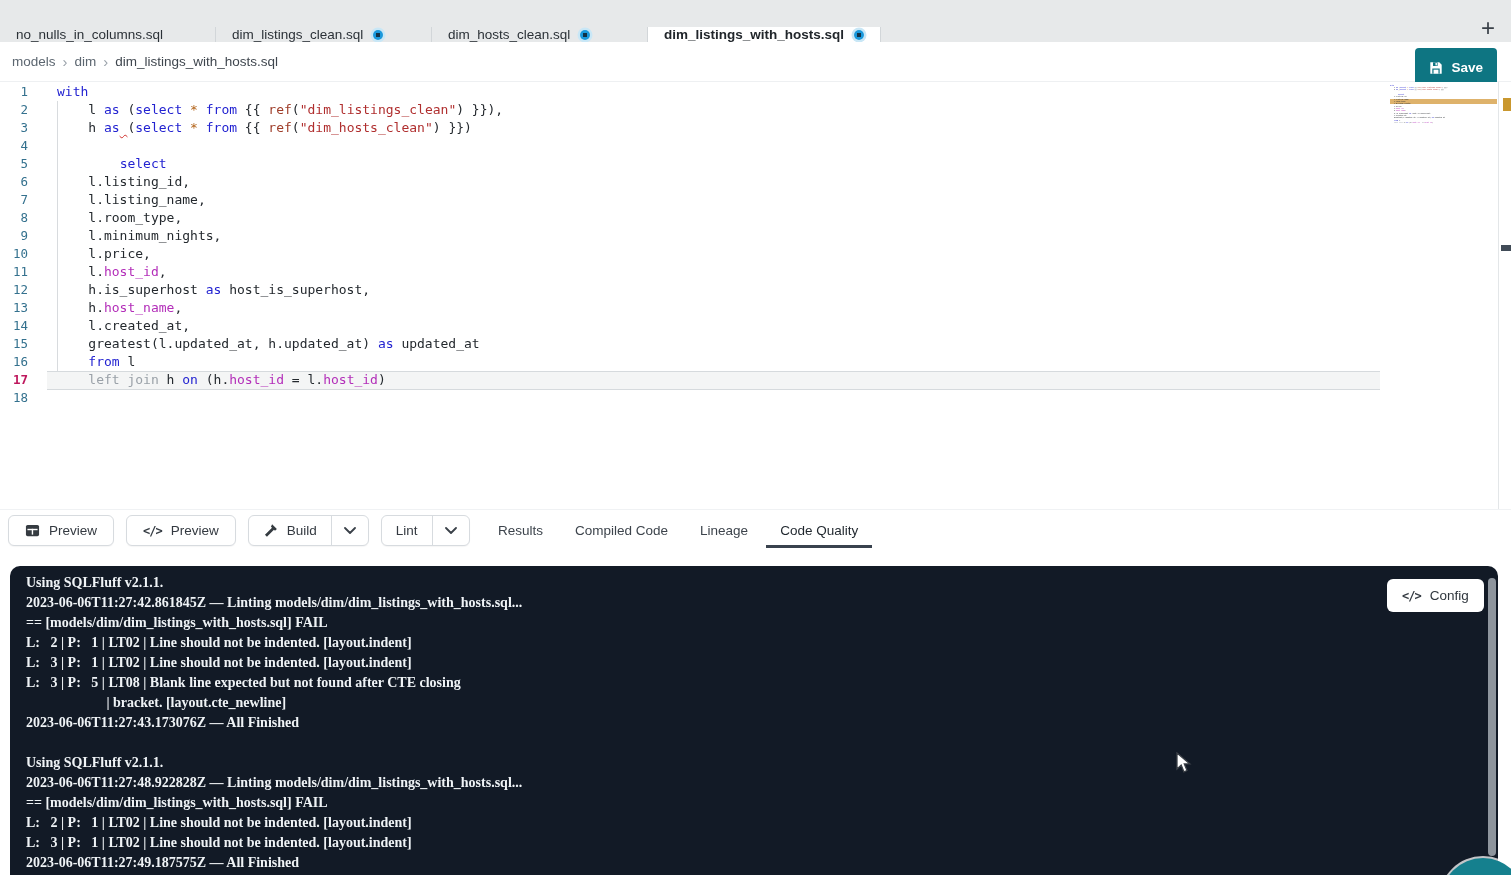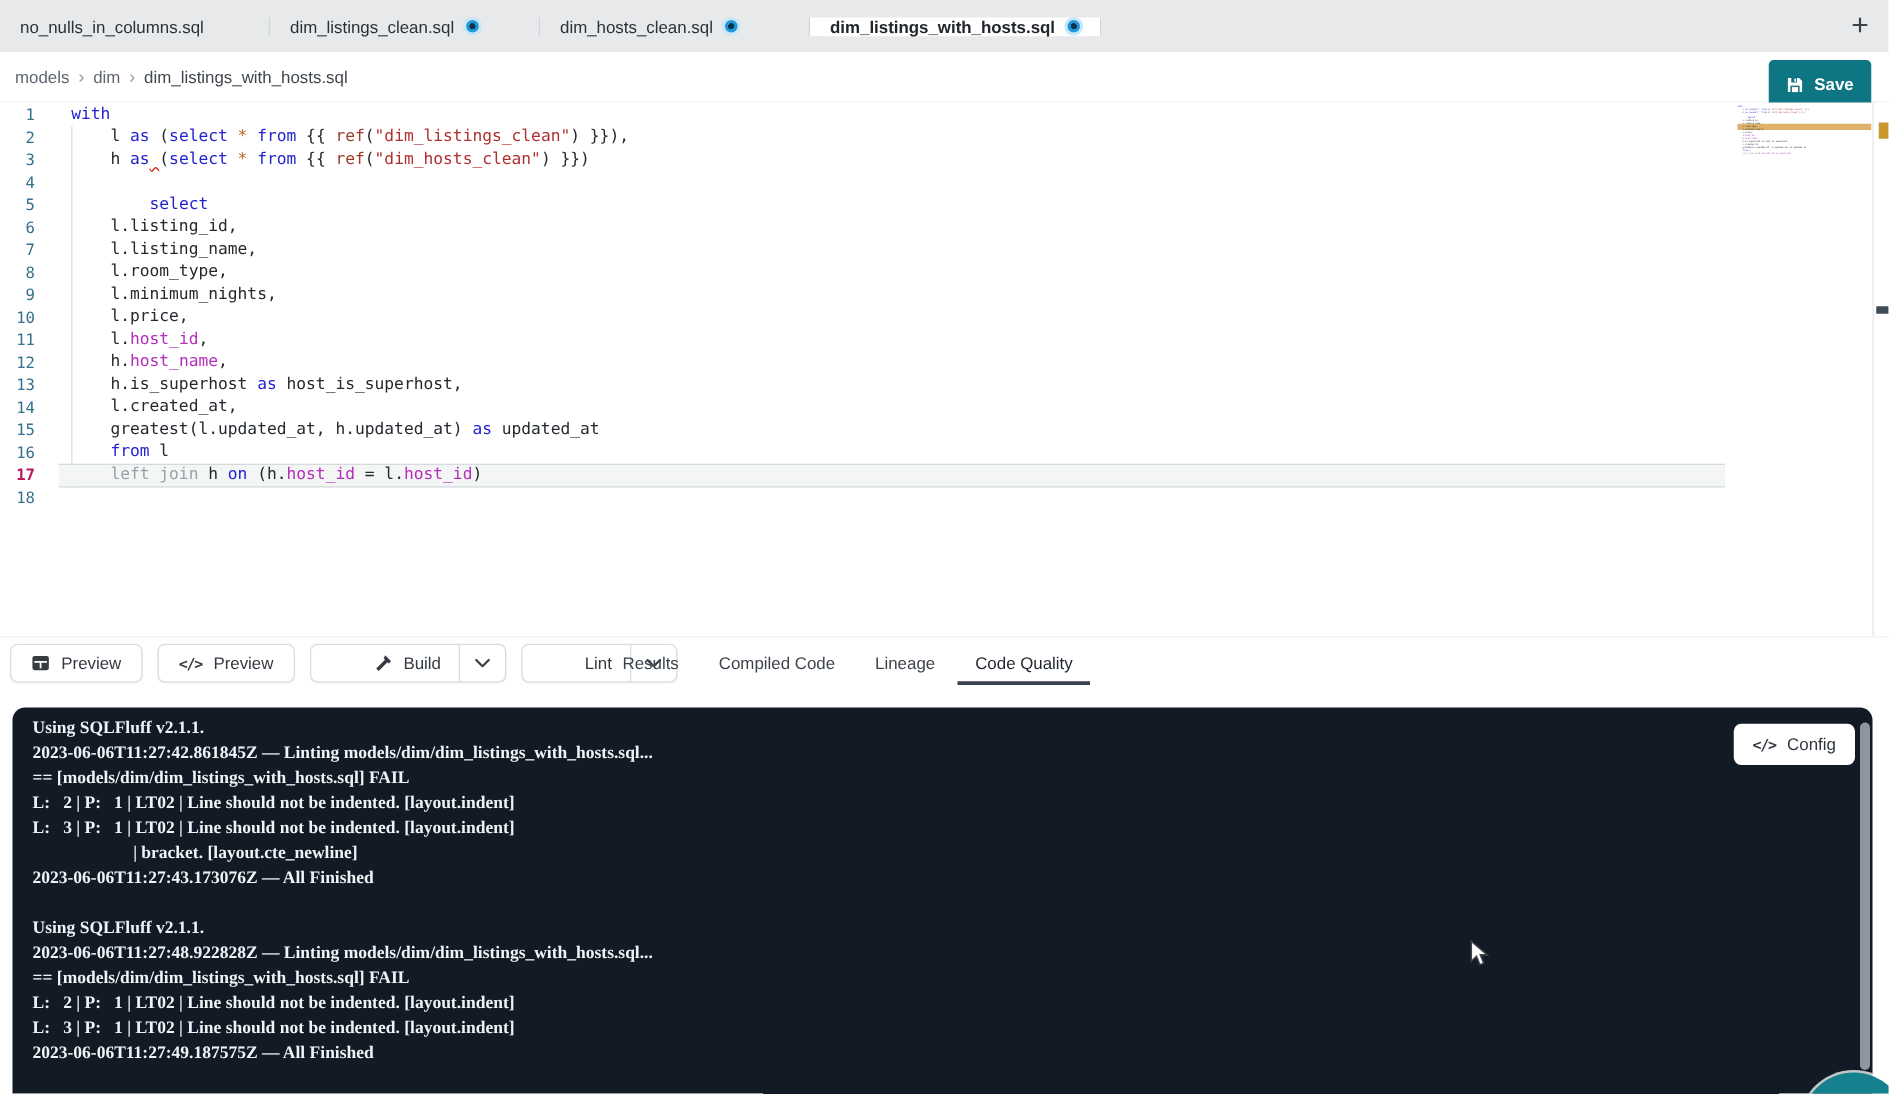--- a/index.html
+++ b/index.html
@@ -1,21 +1,21 @@
 <!DOCTYPE html>
 <html><head>
 <meta charset="utf-8">
 <style>
   html,body{margin:0;padding:0;background:#fff;}
   #app{position:relative;width:1511px;height:875px;overflow:hidden;background:#fff;
        font-family:"Liberation Sans",sans-serif;color:#24292e;}
 
   
   .tabbar{position:absolute;left:0;top:0;width:1511px;height:42px;background:#e7e9ea;
-          display:flex;align-items:center;}
+          display:flex;align-items:flex-end;}
   .tab{display:flex;align-items:center;gap:10px;padding:0 16px;min-width:183px;
        border-right:1px solid #d2d6d9;cursor:pointer;background:transparent;}
   .tab-label{font-size:13.5px;color:#2b3137;white-space:nowrap;}
   .tab.active{background:#fff;}
   .tab.active .tab-label{font-weight:700;color:#21262b;}
   .dirty-dot{width:10px;height:10px;border-radius:50%;flex:0 0 auto;
              background:radial-gradient(circle at 50% 50%, #123247 0 2.4px, #1b99dc 2.5px 5px);
              box-shadow:0 0 0 2.5px #c9e7f6;}
   .plus{margin-left:auto;width:46px;display:flex;align-items:center;justify-content:center;
         font-size:24px;font-weight:400;color:#3a4149;cursor:pointer;}
@@ -56,21 +56,21 @@
   .ruler-dark{position:absolute;left:1501px;top:163px;width:10px;height:6px;background:#414b57;}
   .vline{position:absolute;left:1498px;top:0;width:1px;height:427px;background:#e3e6e8;}
 
   
   .actionbar{position:absolute;left:0;top:509px;width:1511px;height:57px;background:#fff;border-top:1px solid #f0f2f4;}
   .btns{position:absolute;left:8px;top:5px;display:flex;gap:12px;align-items:center;}
   .btn,.btn-group{height:31px;box-sizing:border-box;}
   .btn{display:flex;align-items:center;gap:9px;background:#fff;border:1px solid #d7dbdf;border-radius:6px;
        padding:0 16px;font-size:13.5px;color:#343a41;cursor:pointer;box-shadow:0 1px 1px rgba(27,31,35,.04);}
   .btn-group{display:flex;border:1px solid #d7dbdf;border-radius:6px;background:#fff;
-             box-shadow:0 1px 1px rgba(27,31,35,.04);overflow:hidden;padding-left:36px;}
+             box-shadow:0 1px 1px rgba(27,31,35,.04);overflow:hidden;}
   .btn-main{display:flex;align-items:center;gap:9px;padding:0 14px;font-size:13.5px;color:#343a41;cursor:pointer;}
   .btn-caret{display:flex;align-items:center;justify-content:center;padding:0 12px;
              border-left:1px solid #d7dbdf;cursor:pointer;}
   .code-glyph{font-family:"DejaVu Sans Mono",monospace;font-size:12px;font-weight:700;color:#343b42;letter-spacing:-1px;}
   .rtabs{position:absolute;left:498px;top:5px;height:31px;display:flex;gap:32px;align-items:center;}
   .rtab{font-size:13.5px;color:#3d444c;cursor:pointer;position:relative;white-space:nowrap;}
   .rtab.active{color:#1f262d;}
   .rtab.active::after{content:"";position:absolute;left:-14px;right:-14px;bottom:-10px;height:3px;background:#39424e;}
 
   
@@ -163,22 +163,22 @@
         <div class="cl"><span class="tk-pl">    l </span><span class="tk-kw">as</span><span class="tk-pl"> (</span><span class="tk-kw">select</span><span class="tk-pl"> </span><span class="tk-op">*</span><span class="tk-pl"> </span><span class="tk-kw">from</span><span class="tk-pl"> {{ </span><span class="tk-fn">ref</span><span class="tk-pl">(</span><span class="tk-str">"dim_listings_clean"</span><span class="tk-pl">) }}),</span></div>
         <div class="cl"><span class="tk-pl">    h </span><span class="tk-kw">as</span><span class="tk-sq"> </span><span class="tk-pl">(</span><span class="tk-kw">select</span><span class="tk-pl"> </span><span class="tk-op">*</span><span class="tk-pl"> </span><span class="tk-kw">from</span><span class="tk-pl"> {{ </span><span class="tk-fn">ref</span><span class="tk-pl">(</span><span class="tk-str">"dim_hosts_clean"</span><span class="tk-pl">) }})</span></div>
         <div class="cl"></div>
         <div class="cl"><span class="tk-pl">        </span><span class="tk-kw">select</span></div>
         <div class="cl"><span class="tk-pl">    l.listing_id,</span></div>
         <div class="cl"><span class="tk-pl">    l.listing_name,</span></div>
         <div class="cl"><span class="tk-pl">    l.room_type,</span></div>
         <div class="cl"><span class="tk-pl">    l.minimum_nights,</span></div>
         <div class="cl"><span class="tk-pl">    l.price,</span></div>
         <div class="cl"><span class="tk-pl">    l.</span><span class="tk-fld">host_id</span><span class="tk-pl">,</span></div>
+        <div class="cl"><span class="tk-pl">    h.is_superhost </span><span class="tk-kw">as</span><span class="tk-pl"> host_is_superhost,</span></div>
         <div class="cl"><span class="tk-pl">    h.</span><span class="tk-fld">host_name</span><span class="tk-pl">,</span></div>
-        <div class="cl"><span class="tk-pl">    h.is_superhost </span><span class="tk-kw">as</span><span class="tk-pl"> host_is_superhost,</span></div>
         <div class="cl"><span class="tk-pl">    l.created_at,</span></div>
         <div class="cl"><span class="tk-pl">    greatest(l.updated_at, h.updated_at) </span><span class="tk-kw">as</span><span class="tk-pl"> updated_at</span></div>
         <div class="cl"><span class="tk-pl">    </span><span class="tk-kw">from</span><span class="tk-pl"> l</span></div>
         <div class="cl"><span class="tk-pl">    </span><span class="tk-gy">left join</span><span class="tk-pl"> h </span><span class="tk-kw">on</span><span class="tk-pl"> (h.</span><span class="tk-fld">host_id</span><span class="tk-pl"> = l.</span><span class="tk-fld">host_id</span><span class="tk-pl">)</span></div>
         <div class="cl"></div>
       </div>
     <div class="minimap">
       <div class="mm-inner">
           <div class="cl"><span class="tk-kw">with</span></div>
           <div class="cl"><span class="tk-pl">    l </span><span class="tk-kw">as</span><span class="tk-pl"> (</span><span class="tk-kw">select</span><span class="tk-pl"> </span><span class="tk-op">*</span><span class="tk-pl"> </span><span class="tk-kw">from</span><span class="tk-pl"> {{ </span><span class="tk-fn">ref</span><span class="tk-pl">(</span><span class="tk-str">"dim_listings_clean"</span><span class="tk-pl">) }}),</span></div>
@@ -260,20 +260,21 @@
       </div>
   </div>
 
   <div class="terminal">
     <div class="term-out">
         <div class="term-line">Using SQLFluff v2.1.1.</div>
         <div class="term-line">2023-06-06T11:27:42.861845Z — Linting models/dim/dim_listings_with_hosts.sql...</div>
         <div class="term-line">== [models/dim/dim_listings_with_hosts.sql] FAIL</div>
         <div class="term-line">L:   2 | P:   1 | LT02 | Line should not be indented. [layout.indent]</div>
         <div class="term-line">L:   3 | P:   1 | LT02 | Line should not be indented. [layout.indent]</div>
+        <div class="term-line">L:   3 | P:   5 | LT08 | Blank line expected but not found after CTE closing</div>
         <div class="term-line">                       | bracket. [layout.cte_newline]</div>
         <div class="term-line">2023-06-06T11:27:43.173076Z — All Finished</div>
         <div class="term-line"></div>
         <div class="term-line">Using SQLFluff v2.1.1.</div>
         <div class="term-line">2023-06-06T11:27:48.922828Z — Linting models/dim/dim_listings_with_hosts.sql...</div>
         <div class="term-line">== [models/dim/dim_listings_with_hosts.sql] FAIL</div>
         <div class="term-line">L:   2 | P:   1 | LT02 | Line should not be indented. [layout.indent]</div>
         <div class="term-line">L:   3 | P:   1 | LT02 | Line should not be indented. [layout.indent]</div>
         <div class="term-line">2023-06-06T11:27:49.187575Z — All Finished</div>
       </div>

